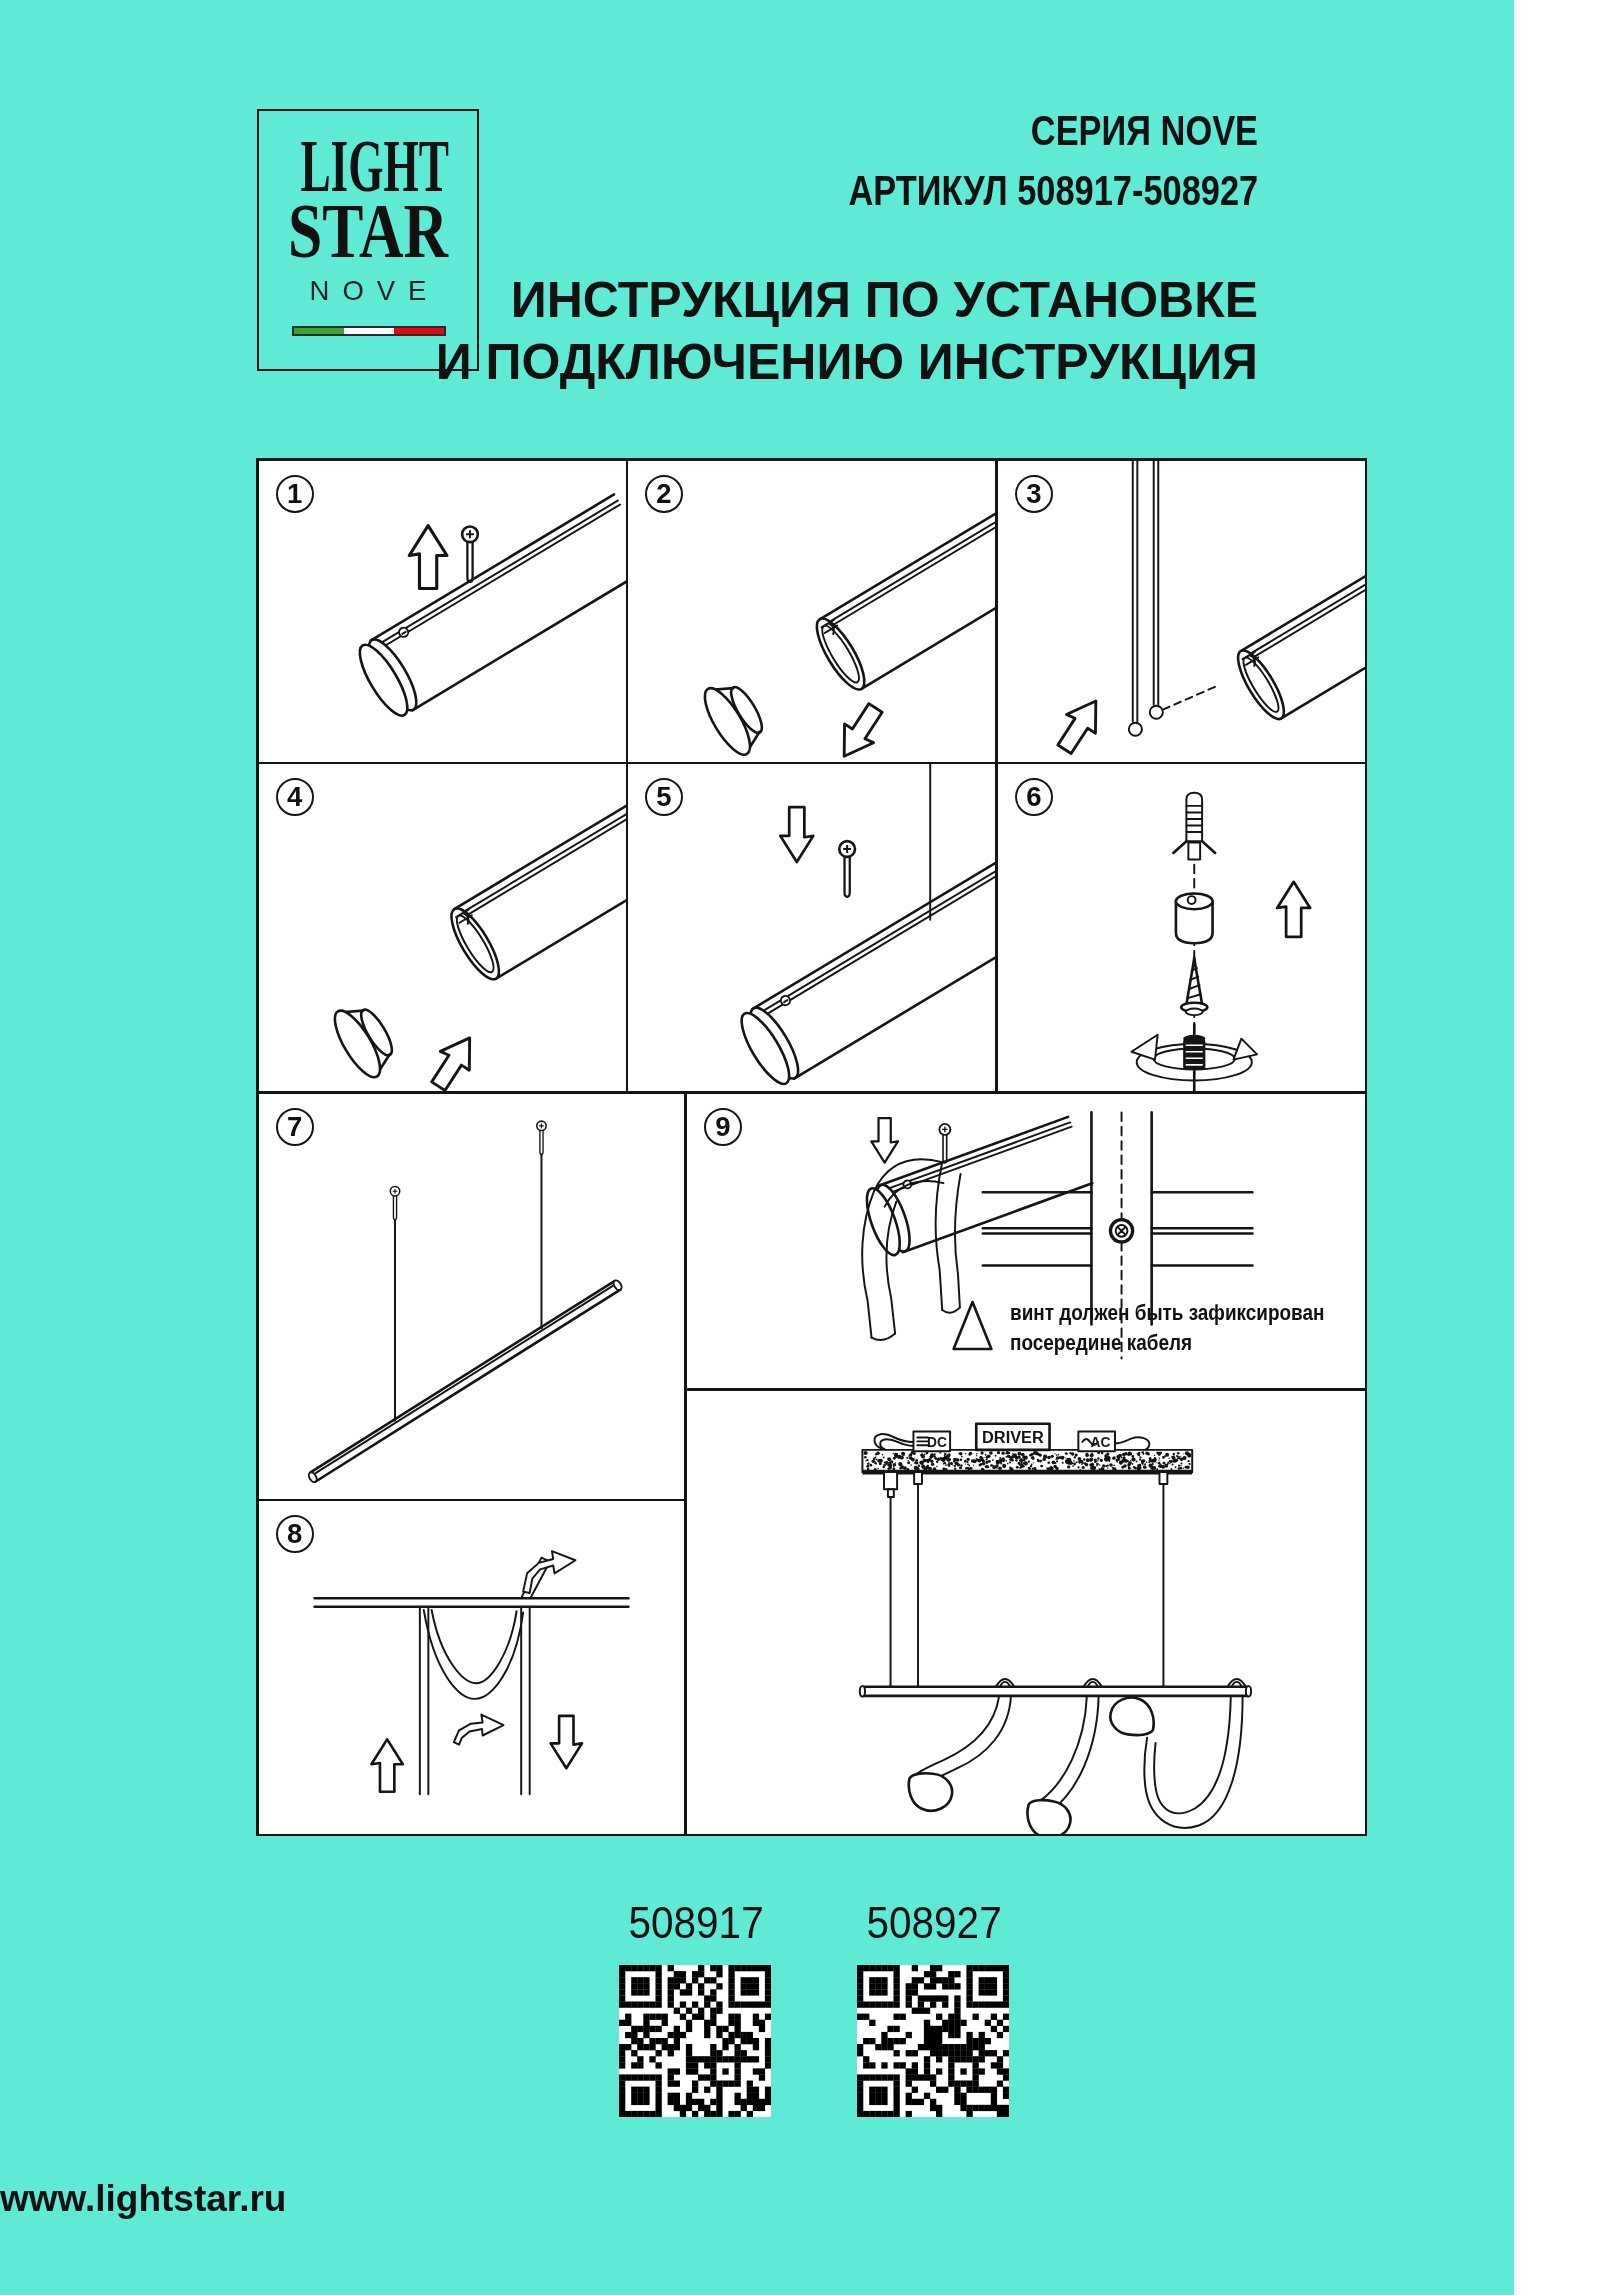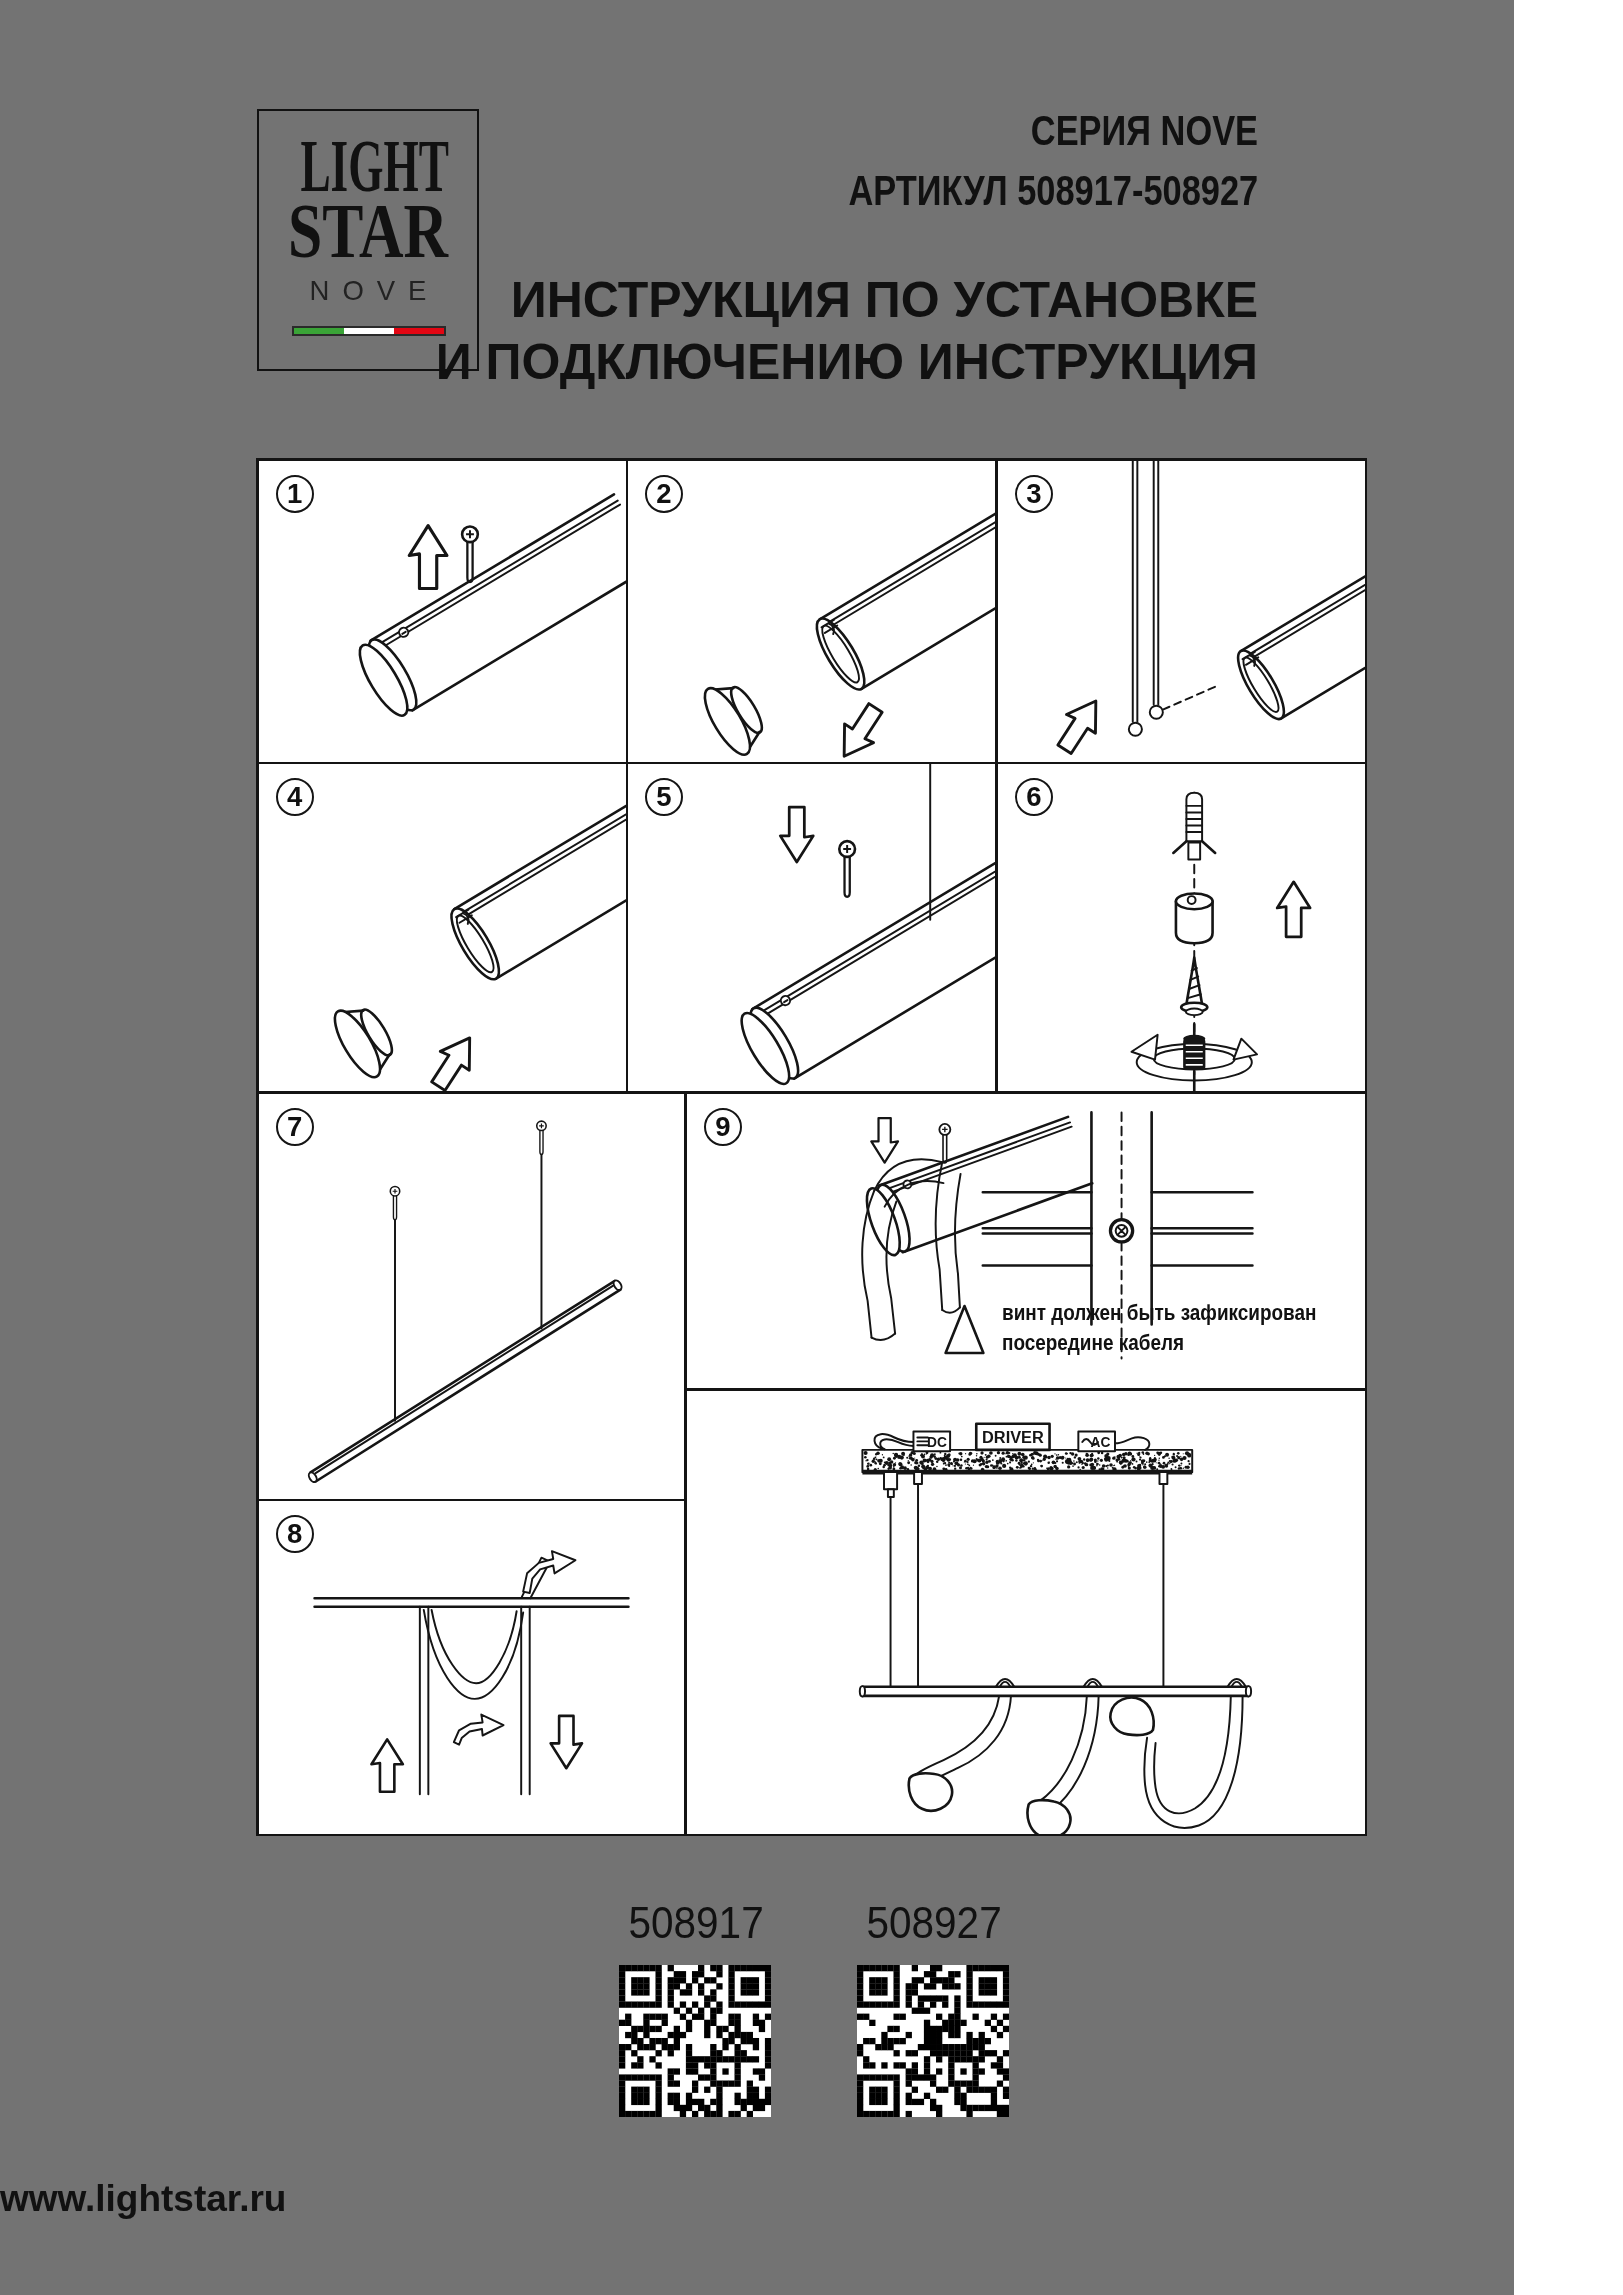--- a/index.html
+++ b/index.html
@@ -1,17 +1,17 @@
 <!DOCTYPE html>
 <html style="font-size:10.5px"><head>
 <meta charset="utf-8">
 <style>
   * { margin:0; padding:0; box-sizing:border-box; }
   body { width:1623px; height:2295px; background:#ffffff; font-family:"Liberation Sans", sans-serif; color:#111; }
-  .page { position:relative; width:1514px; height:2295px; background:#737373; overflow:hidden; }
+  .page { position:relative; width:1514px; height:2295px; background:#5eead4; overflow:hidden; }
 
   
   .logo-box { position:absolute; left:257px; top:109px; width:222px; height:262px; border:2.6px solid #111; text-align:center; }
   .logo-light { margin-top:26px; font-family:"Liberation Serif", serif; font-weight:bold; font-size:73px; line-height:60px; transform:scaleX(.62); transform-origin:center; }
   .logo-star  { font-family:"Liberation Serif", serif; font-weight:bold; font-size:79px; line-height:67px; transform:scaleX(.78); transform-origin:center; }
   .logo-group { margin-top:10.5px; font-size:27.5px; font-weight:400; letter-spacing:13px; padding-left:13px; color:#222; }
   .flag { position:absolute; left:33px; bottom:33px; width:154px; height:10.5px; border:2px solid #2a2a2a; display:flex; }
   .flag > div { flex:1; }
 
   
@@ -27,21 +27,21 @@
   .cell { position:absolute; background:#fff; }
   .badge { position:absolute; left:17px; top:14.4px; width:38px; height:38px; border:2.6px solid #151515; border-radius:50%;
            display:flex; align-items:center; justify-content:center; font-size:27.5px; font-weight:700; background:#fff; z-index:2; }
   svg.draw { position:absolute; left:0; top:0; }
   .ln  { stroke:#151515; stroke-width:4; fill:none; stroke-linecap:round; stroke-linejoin:round; }
   .th  { stroke:#151515; stroke-width:3; fill:none; stroke-linecap:round; stroke-linejoin:round; }
   .fw  { fill:#ffffff; stroke:#151515; stroke-width:4; stroke-linejoin:round; }
   .fw3 { fill:#ffffff; stroke:#151515; stroke-width:3; stroke-linejoin:round; }
 
   
-  .note { position:absolute; left:256px; top:204px; display:flex; gap:15.7px; align-items:flex-end; }
+  .note { position:absolute; left:264px; top:204px; display:flex; gap:15.7px; align-items:flex-start; }
   .note-text { font-size:22px; font-weight:700; line-height:29.5px; transform:scaleX(.86); transform-origin:left center; white-space:nowrap; }
 
   
   .qr-label { position:absolute; width:152px; text-align:right; font-size:45px; font-weight:400; }
   .qr-label > span { display:inline-block; transform:scaleX(.9); transform-origin:center; }
   .qr { position:absolute; width:152px; height:152px; background:#fff; }
 
   
   .footer { position:absolute; left:0; right:0; top:2178px; text-align:left; font-size:37px; font-weight:700; }
 </style>

